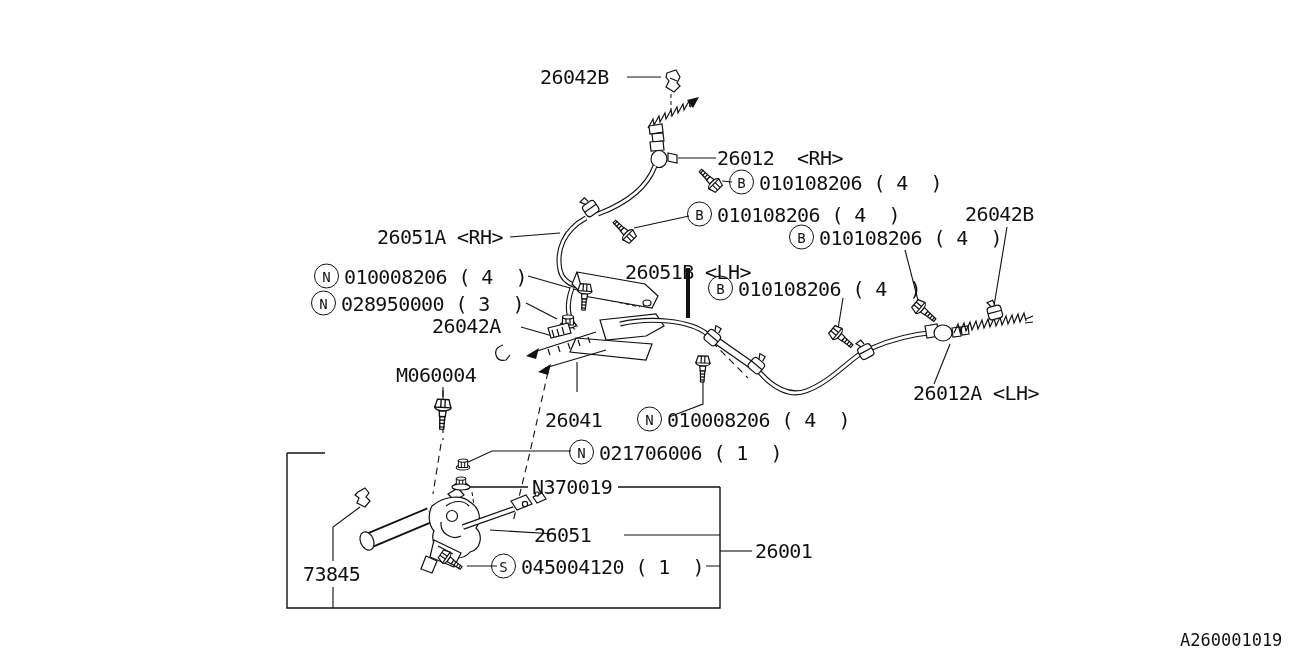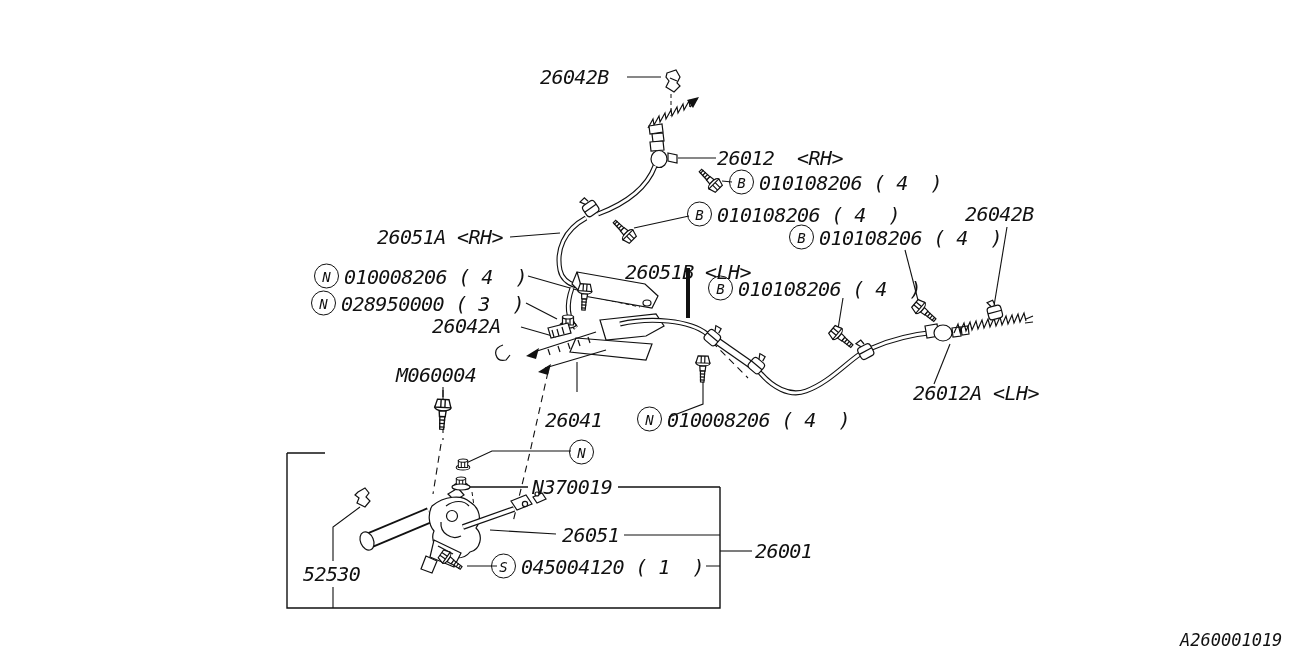--- a/index.html
+++ b/index.html
@@ -1,17 +1,17 @@
 <!DOCTYPE html>
 <html><head>
 <meta charset="utf-8">
 <style>
   html,body{margin:0;padding:0;background:#fff;}
   .stage{position:relative;width:1306px;height:653px;background:#fff;overflow:hidden;
-         font-family:"DejaVu Sans Mono","Liberation Mono",monospace;color:#111;font-style:italic;}
+         font-family:"DejaVu Sans Mono","Liberation Mono",monospace;color:#111;}
   .stage svg{position:absolute;left:0;top:0;}
   .lbl{position:absolute;transform:translateY(-50%);display:flex;align-items:center;
        font-size:20px;letter-spacing:-0.6px;white-space:pre;color:#111;}
   .circ{display:inline-flex;align-items:center;justify-content:center;
         width:23px;height:23px;border:1.6px solid #111;border-radius:50%;
         font-size:14px;letter-spacing:0;margin-right:5px;flex:none;}
   .docid{position:absolute;font-size:17px;letter-spacing:0;color:#111;}
   
   .ln{stroke:#111;stroke-width:1.2;fill:none;}
   .fw{stroke:#111;stroke-width:1.2;fill:#fff;}
@@ -207,26 +207,26 @@
 <div class="lbl" style="left:625px;top:272px"><span>26051B &lt;LH&gt;</span></div>
 
 <div class="lbl" style="left:314px;top:276px"><span class="circ">N</span><span>010008206 ( 4  )</span></div>
 <div class="lbl" style="left:311px;top:303px"><span class="circ">N</span><span>028950000 ( 3  )</span></div>
 
 <div class="lbl" style="left:432px;top:326px"><span>26042A</span></div>
 <div class="lbl" style="left:396px;top:375px"><span>M060004</span></div>
 <div class="lbl" style="left:545px;top:420px"><span>26041</span></div>
 
 <div class="lbl" style="left:637px;top:419px"><span class="circ">N</span><span>010008206 ( 4  )</span></div>
-<div class="lbl" style="left:569px;top:452px"><span class="circ">N</span></div>
+<div class="lbl" style="left:569px;top:452px"><span class="circ">N</span><span>021706006 ( 1  )</span></div>
 
 <div class="lbl" style="left:532px;top:487px"><span>N370019</span></div>
-<div class="lbl" style="left:562px;top:535px"><span>26051</span></div>
+<div class="lbl" style="left:534px;top:535px"><span>26051</span></div>
 
 <div class="lbl" style="left:491px;top:566px"><span class="circ">S</span><span>045004120 ( 1  )</span></div>
 
 <div class="lbl" style="left:755px;top:551px"><span>26001</span></div>
-<div class="lbl" style="left:303px;top:574px"><span>52530</span></div>
+<div class="lbl" style="left:303px;top:574px"><span>73845</span></div>
 <div class="lbl" style="left:913px;top:393px"><span>26012A &lt;LH&gt;</span></div>
 
 <div class="docid" style="left:1180px;top:630px">A260001019</div>
 
 </div>
 
 </body></html>

